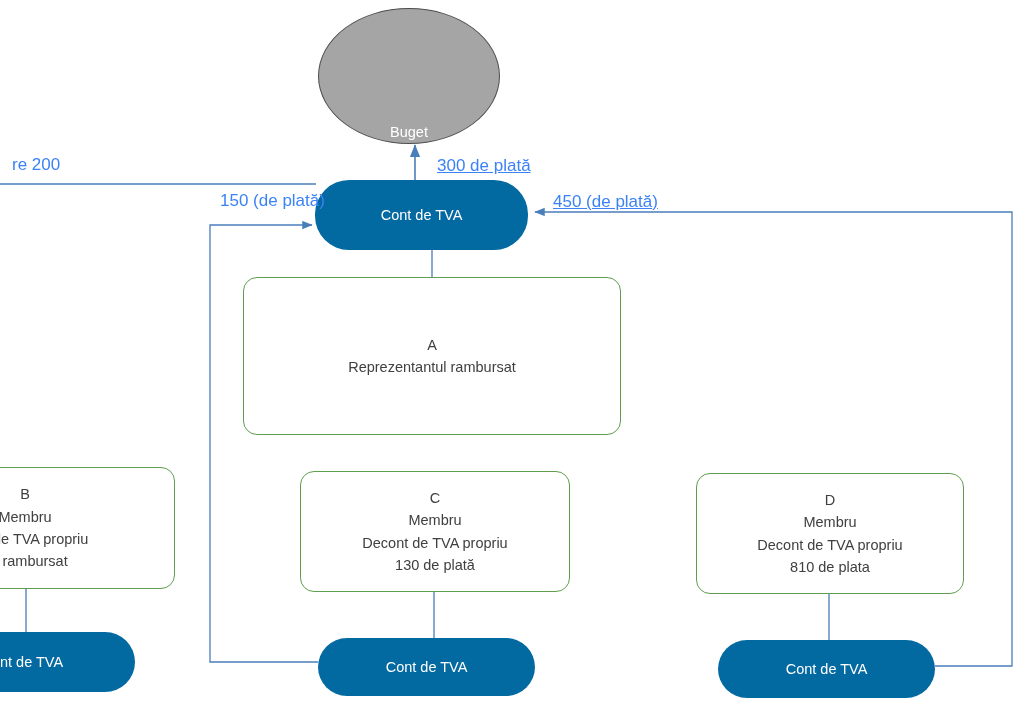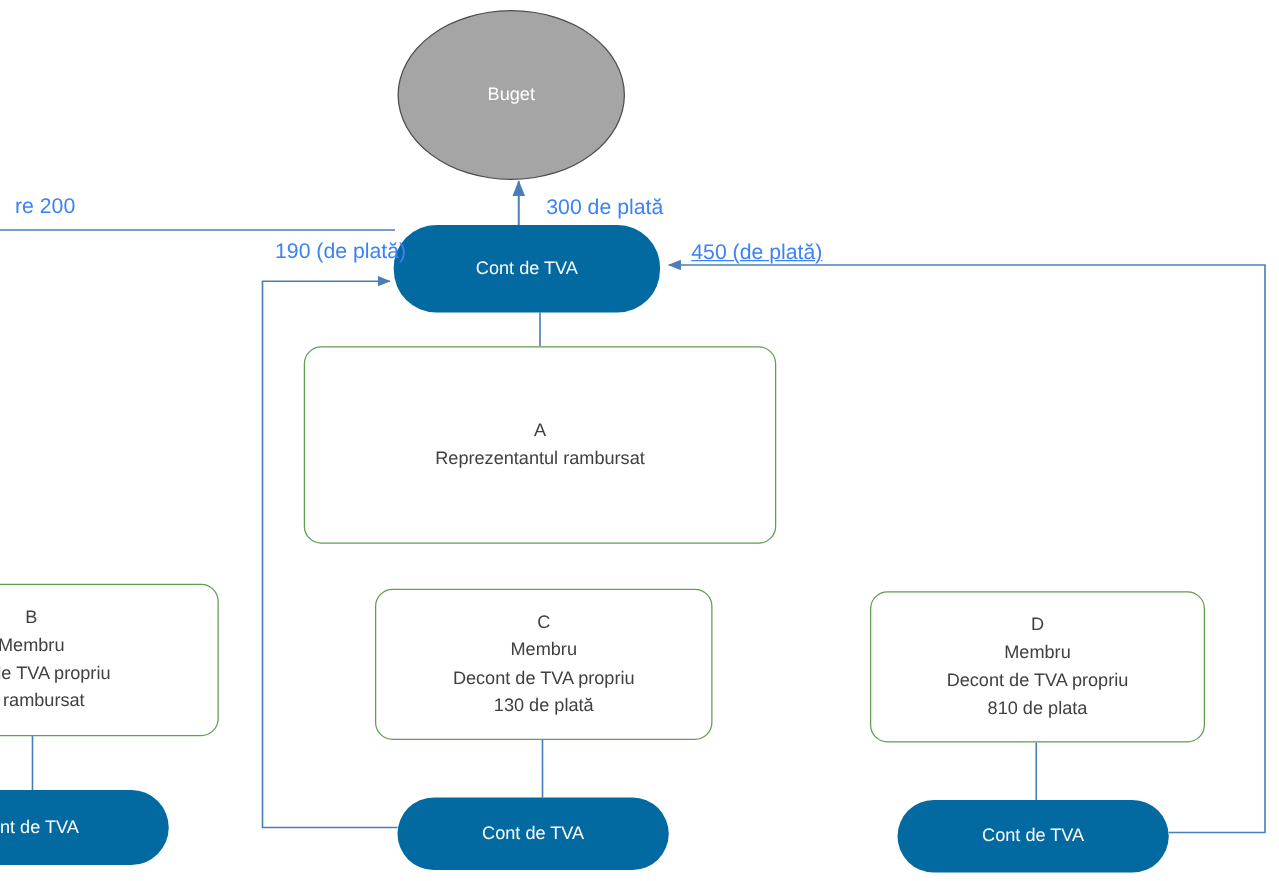--- a/index.html
+++ b/index.html
@@ -89,21 +89,21 @@
 
     <line x1="829" y1="594" x2="829" y2="640" stroke="#4a7ebb" stroke-width="1.3"></line>
 
     <line x1="26" y1="588" x2="26" y2="632" stroke="#4a7ebb" stroke-width="1.3"></line>
 
     <path d="M318,662 L210,662 L210,225 L312,225" fill="none" stroke="#4a7ebb" stroke-width="1.3" marker-end="url(#arrow)"></path>
 
     <path d="M935,666 L1012,666 L1012,212 L535,212" fill="none" stroke="#4a7ebb" stroke-width="1.3" marker-end="url(#arrow)"></path>
   </svg>
 
-  <div class="node budget-ellipse" style="left:318px; top:8px; width:182px; height:136px;">
+  <div class="node budget-ellipse" style="left:318px; top:8px; width:182px; height:136px;justify-content:flex-end;">
     <span class="line">Buget</span>
   </div>
 
   <div class="node tva-account" style="left:315px; top:180px; width:213px; height:70px;">
     <span class="line">Cont de TVA</span>
   </div>
 
   <div class="node entity-box" style="left:243px; top:277px; width:378px; height:158px;">
     <span class="line">A</span>
     <span class="line">Reprezentantul rambursat</span>
@@ -135,21 +135,21 @@
   </div>
 
   <div class="node tva-account" style="left:318px; top:638px; width:217px; height:58px;">
     <span class="line">Cont de TVA</span>
   </div>
 
   <div class="node tva-account" style="left:718px; top:640px; width:217px; height:58px;">
     <span class="line">Cont de TVA</span>
   </div>
 
-  <div class="edge-label" style="left:425px; top:156px;">300  de plată</div>
+  <div class="edge-label" style="left:425px; top:156px;text-decoration:underline;">300  de plată</div>
 
   <div class="edge-label" style="left:0px; top:155px;">re 200</div>
 
-  <div class="edge-label" style="left:208px; top:191px;">190 (de plată)</div>
+  <div class="edge-label" style="left:208px; top:191px;">150 (de plată)</div>
 
   <div class="edge-label" style="left:541px; top:192px;text-decoration:underline;">450 (de plată)</div>
 
 </div>
 
 </body></html>

